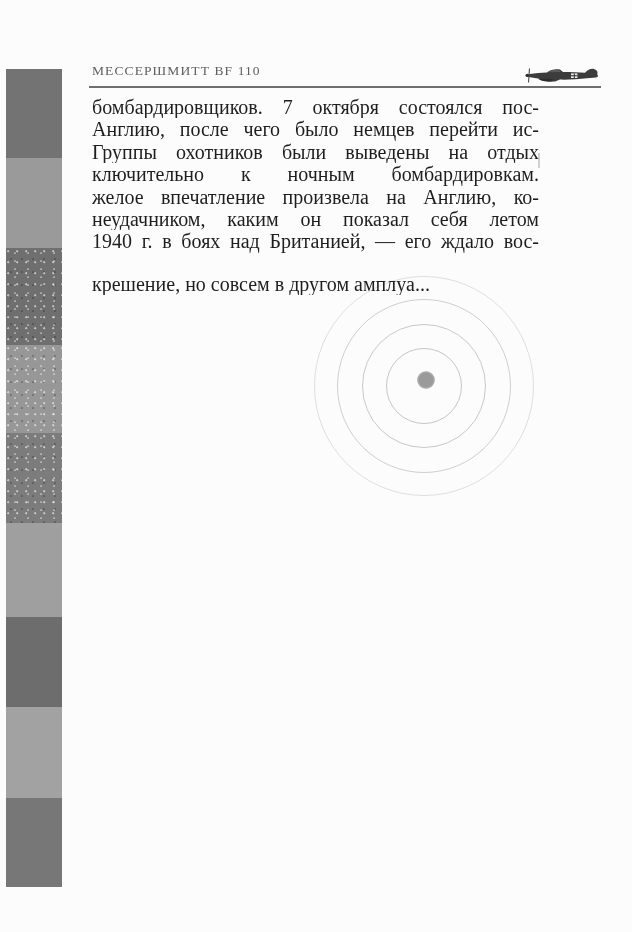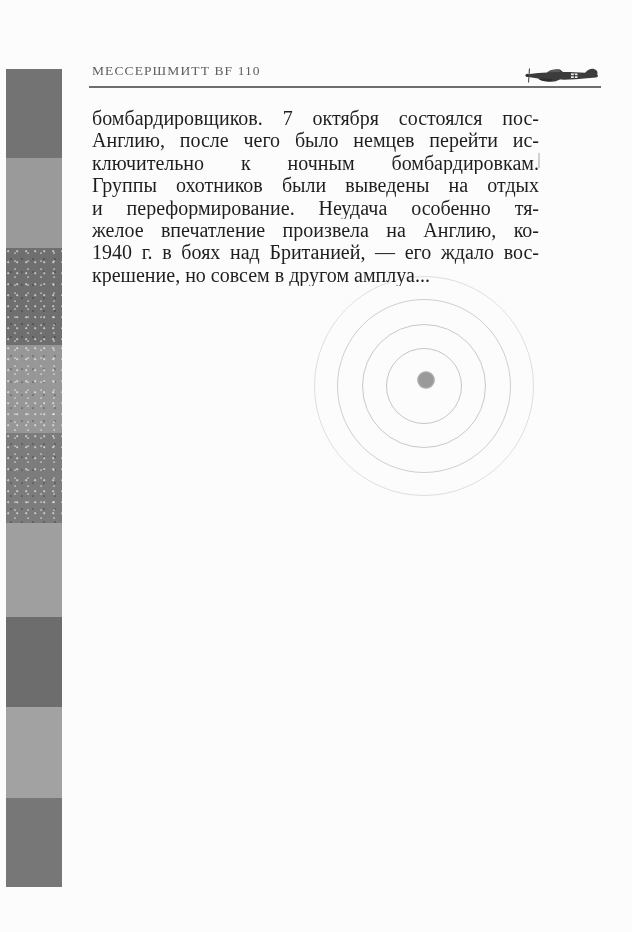--- a/index.html
+++ b/index.html
@@ -82,34 +82,34 @@
     height: 18px;
     border-radius: 50%;
     filter: blur(0.7px);
     opacity: 0.85;
   }
 
   
   .textblock {
     position: absolute;
     left: 92px;
-    top: 107px;
+    top: 96px;
     width: 447px;
   }
   .line {
     font-size: 20px;
     line-height: 22.4px;
     height: 22.4px;
     color: #1e1e1e;
     text-align: justify;
     text-align-last: justify;
     overflow: hidden;
     white-space: normal;
   }
-  .line.last { text-align-last: left; }
+  .line.last { text-align-last: left; margin-top: 20px; }
 
   .artifact {
     position: absolute;
     left: 538px;
     top: 153px;
     width: 1.5px;
     height: 15px;
     background: #bdbdbd;
     opacity: 0.7;
   }
@@ -163,23 +163,23 @@
     <div class="dot" style="background: radial-gradient(circle, rgb(138, 138, 138) 55%, rgba(138, 138, 138, 0.25) 85%, transparent 100%);"></div>
   <div class="ring" style="left: -38px; top: -38px; width: 76px; height: 76px; border-color: rgb(198, 198, 198);"></div>
       <div class="ring" style="left: -62px; top: -62px; width: 124px; height: 124px; border-color: rgb(201, 201, 201);"></div>
       <div class="ring" style="left: -87px; top: -87px; width: 174px; height: 174px; border-color: rgb(207, 207, 207);"></div>
       <div class="ring" style="left: -110px; top: -110px; width: 220px; height: 220px; border-color: rgb(223, 223, 223);"></div>
     </div>
 
   <div class="textblock" style="color: rgb(30, 30, 30);">
     <div class="line">бомбардировщиков. 7 октября состоялся пос-</div>
     <div class="line">Англию, после чего было немцев перейти ис-</div>
+    <div class="line">Группы охотников были выведены на отдых</div>
     <div class="line">ключительно к ночным бомбардировкам.</div>
-    <div class="line">Группы охотников были выведены на отдых</div>
-    <div class="line">и переформирование. Неудача особенно тя-</div>
     <div class="line">желое впечатление произвела на Англию, ко-</div>
+    <div class="line">неудачником, каким он показал себя летом</div>
     <div class="line">1940 г. в боях над Британией, — его ждало вос-</div>
     <div class="line last">крешение, но совсем в другом амплуа...</div>
   </div>
 
   <div class="artifact"></div>
 
 </div>
 
 </body></html>

